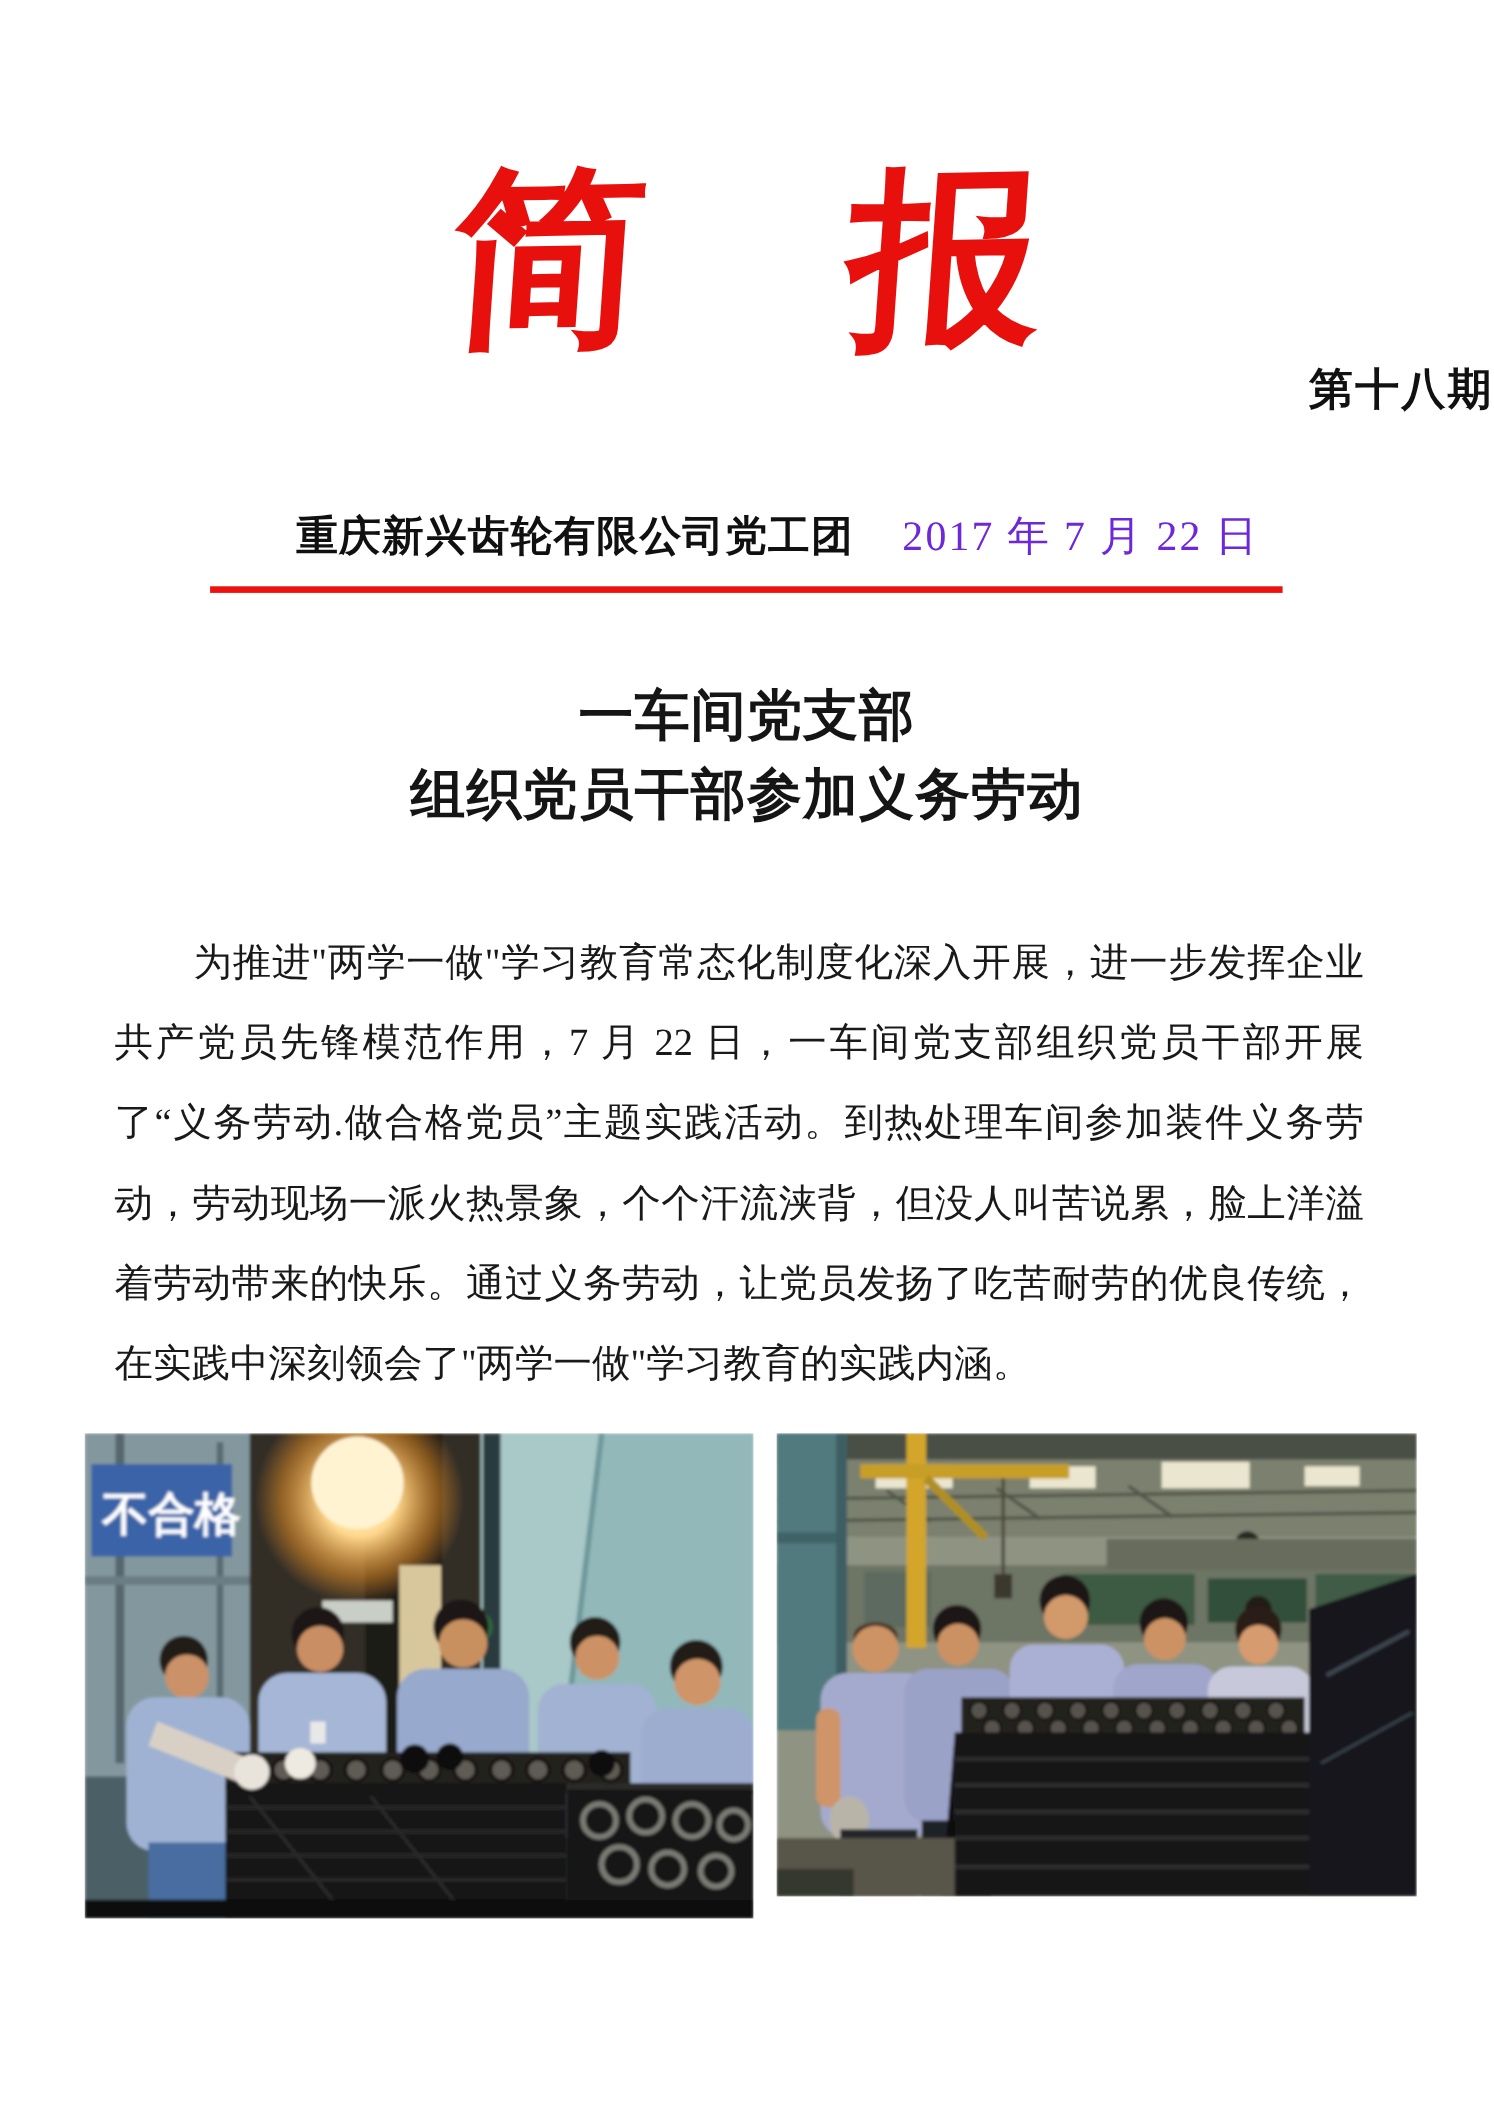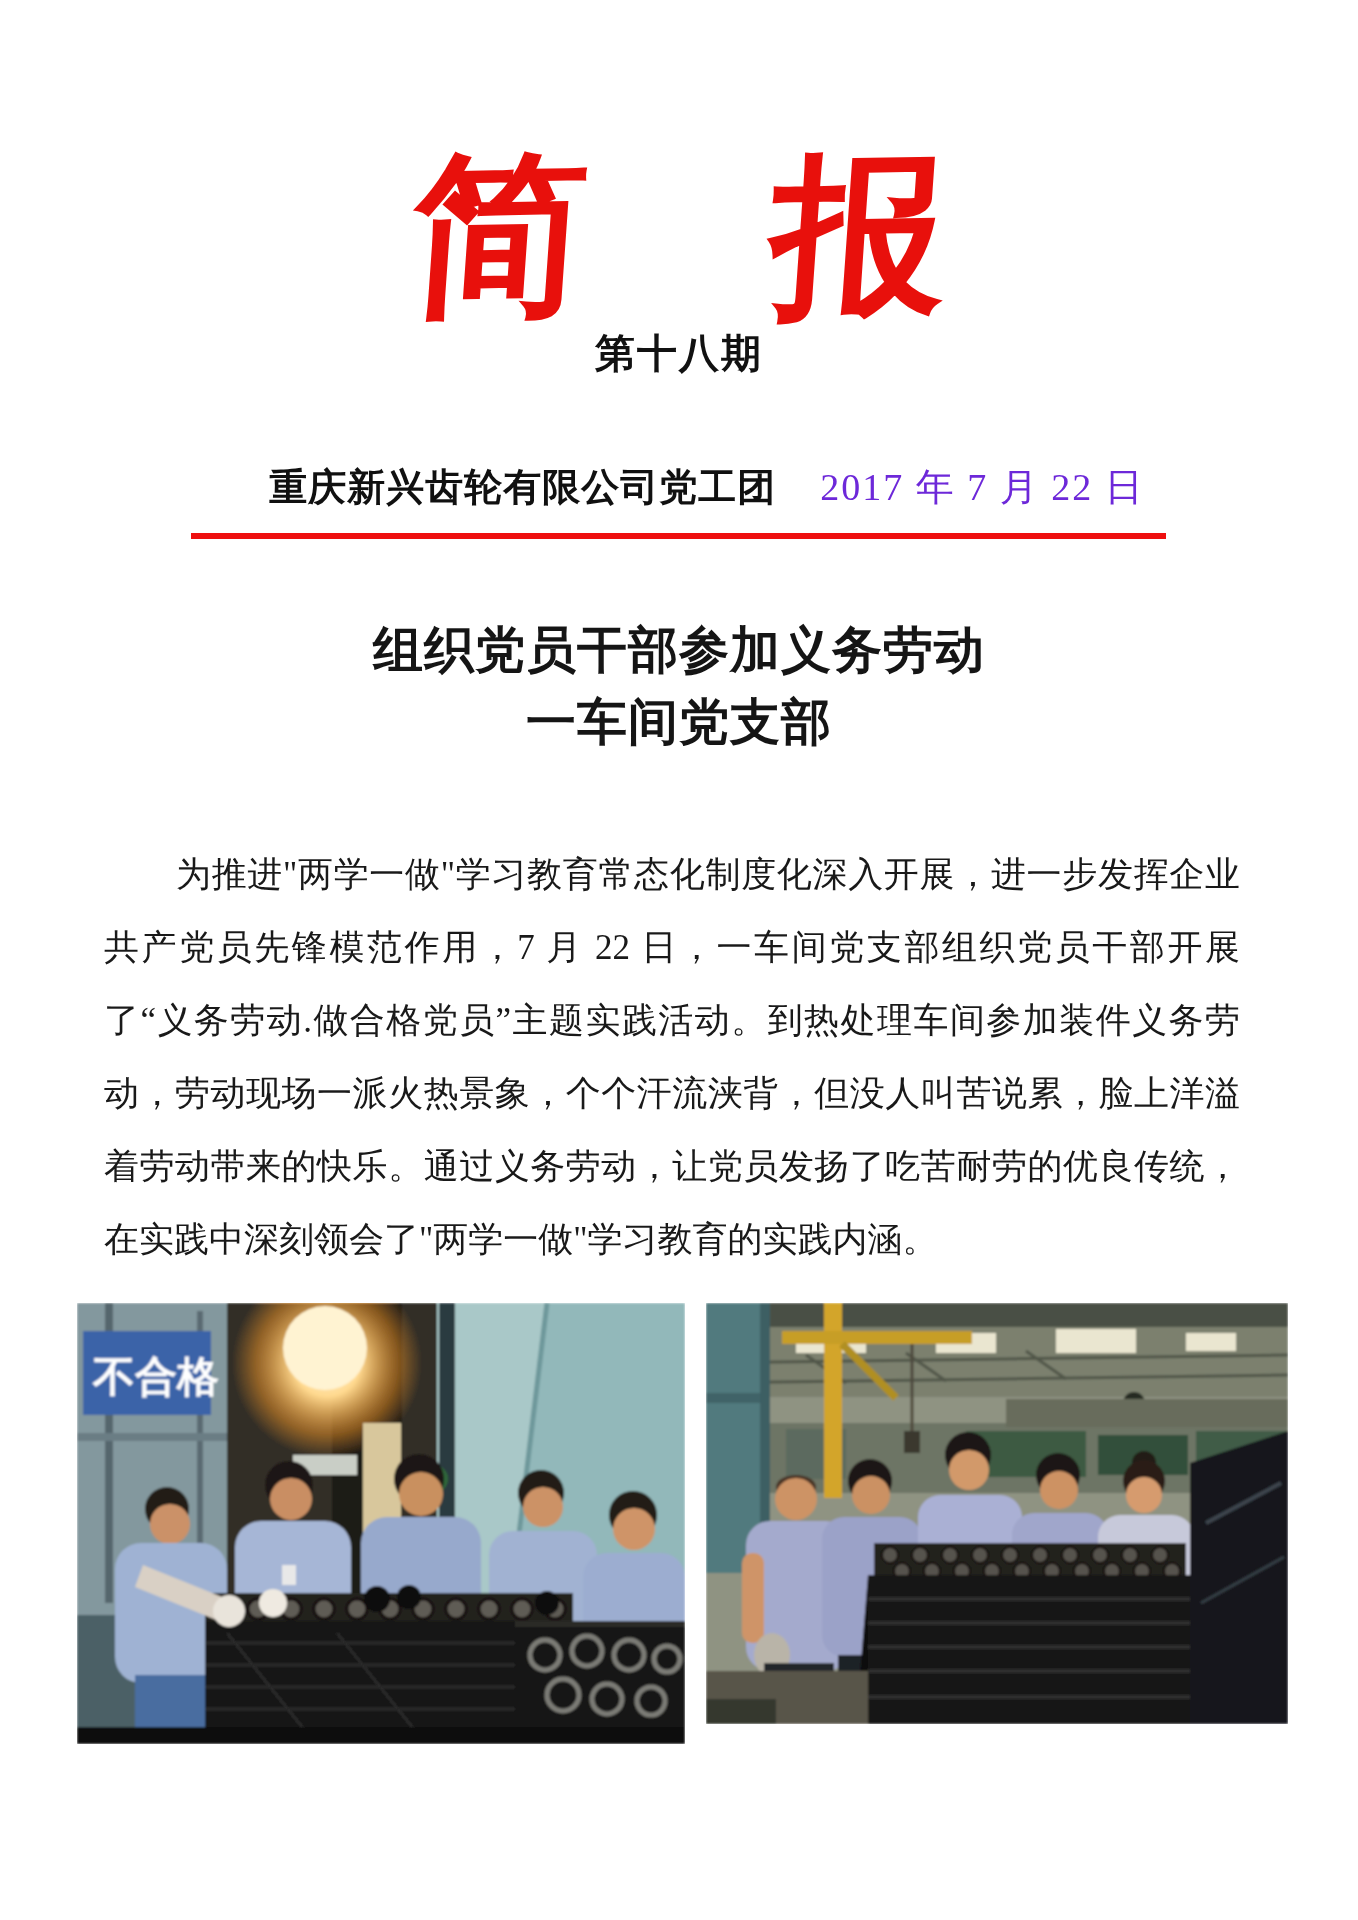--- a/index.html
+++ b/index.html
@@ -17,21 +17,21 @@
     position:absolute;top:122px;left:0;width:100%;height:225px;
     display:flex;justify-content:center;align-items:center;gap:185px;
     color:#e8100c;
     font-family:"DejaVu Serif", serif;
     font-weight:bold;
     font-size:175px;line-height:1;
   }
   .title-char{display:inline-block;transform:skewX(-5deg) rotate(-1deg);}
   .issue{
     position:absolute;top:326px;left:0;width:100%;
-    text-align:center;
+    text-align:right;
     font-family:"Liberation Sans", sans-serif;
     font-weight:700;font-size:40px;letter-spacing:2px;color:#111;
   }
   .masthead{
     position:absolute;top:462px;left:0;width:100%;
     display:flex;justify-content:center;align-items:baseline;gap:44px;padding-left:28px;
   }
   .org{
     font-family:"Liberation Serif", serif;
     font-weight:700;font-size:38px;letter-spacing:1px;color:#101010;
@@ -79,22 +79,22 @@
   <div class="issue">第十八期</div>
 
   <div class="masthead">
     <span class="org">重庆新兴齿轮有限公司党工团</span>
     <span class="date">2017 年 7 月 22 日</span>
   </div>
 
   <div class="rule"></div>
 
   <div class="headline">
+    <div>一车间党支部</div>
     <div>组织党员干部参加义务劳动</div>
-    <div>一车间党支部</div>
   </div>
 
   <p class="body-text">为推进"两学一做"学习教育常态化制度化深入开展，进一步发挥企业共产党员先锋模范作用，7 月 22 日，一车间党支部组织党员干部开展了“义务劳动.做合格党员”主题实践活动。到热处理车间参加装件义务劳动，劳动现场一派火热景象，个个汗流浃背，但没人叫苦说累，脸上洋溢着劳动带来的快乐。通过义务劳动，让党员发扬了吃苦耐劳的优良传统，在实践中深刻领会了"两学一做"学习教育的实践内涵。</p>
 
   <div class="photo photo-left">
     <svg viewBox="0 0 608 441" preserveAspectRatio="none">
       <defs>
         <radialGradient id="glowA" cx="50%" cy="50%" r="50%">
           <stop offset="0%" stop-color="#fff7e0"></stop>
           <stop offset="35%" stop-color="#ffd98f"></stop>

